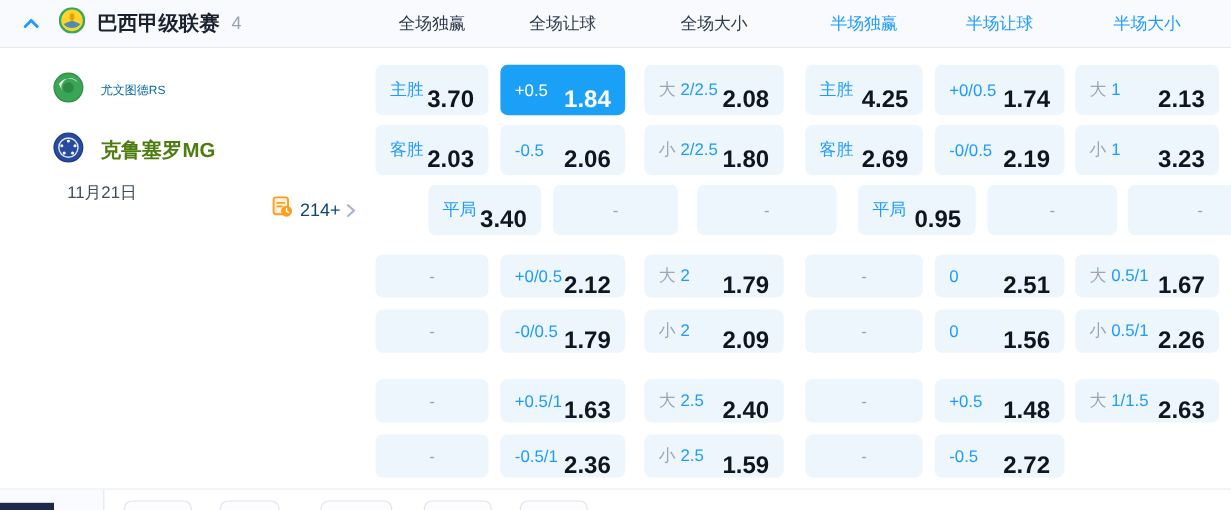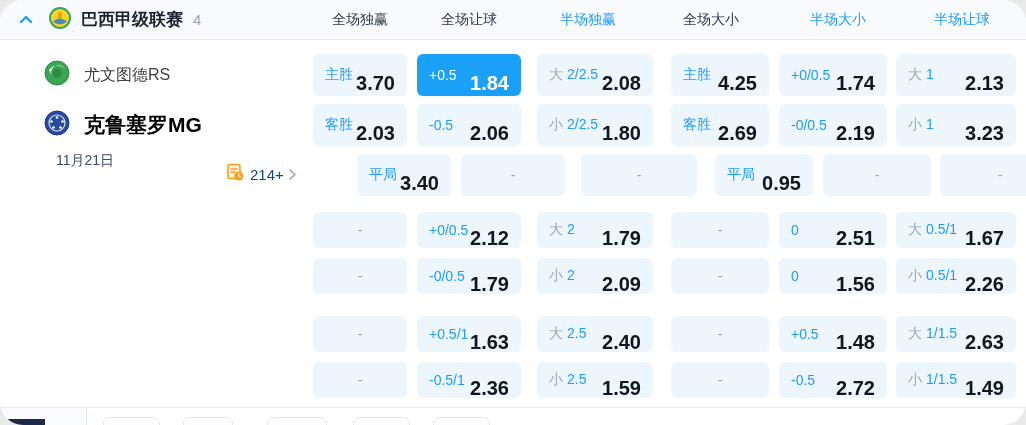--- a/index.html
+++ b/index.html
@@ -1,21 +1,20 @@
 <!DOCTYPE html>
 <html><head>
 <meta charset="utf-8">
 <style>
   * { margin:0; padding:0; box-sizing:border-box; }
   html,body { background:#e9e9e9; }
   .wrap {
     position:relative; width:1026px; height:425px; background:#fff;
     font-family:"Liberation Sans","DejaVu Sans",sans-serif; overflow:hidden;
     margin:0 auto;
-    border-radius:23px;
   }
   
   .hdr {
     position:absolute; top:0; left:0; right:0; height:40px;
     background:#f8fafd; border-bottom:1px solid #e7ecf4;
     display:flex; align-items:center;
   }
   .hdr-left { width:313px; display:flex; align-items:center; flex-shrink:0; }
   .collapse { margin-left:18px; width:16px; height:16px; display:flex; align-items:center; justify-content:center; cursor:pointer; }
   .league-logo { margin-left:15px; }
@@ -46,22 +45,22 @@
   .cell .lbl { font-size:14px; color:#1e9bff; white-space:nowrap; }
   .cell .lbl .prefix { color:#9aa7b8; margin-right:4px; }
   .cell .val { font-size:20px; font-weight:700; color:#10161f;margin-top:16px; }
   .cell.dash { justify-content:center; color:#98a4b3; font-size:14px; cursor:default; }
   .cell.hl { background:#1ba0f8; }
   .cell.hl .lbl, .cell.hl .val { color:#fff; }
   
   .team { position:absolute; left:0; width:313px; display:flex; align-items:center; padding-left:44px; }
   .team.t1 { top:54px; height:42px; }
   .team.t2 { top:104px; height:42px; }
-  .team-name { margin-left:14px; font-size:16px; color:#404040; }
-  .team.t2 .team-name { color:#000000; font-weight:700; font-size:21px; }
+  .team-name { margin-left:14px; font-size:10px; color:#0369a1; }
+  .team.t2 .team-name { color:#4d7c0f; font-weight:700; font-size:17px; }
   .match-time { position:absolute; top:151px; left:0; width:170px; text-align:center;
     font-size:14px; color:#3f4c63; line-height:19px; }
   .more-markets { position:absolute; top:163px; left:226px; display:flex; align-items:center; cursor:pointer; }
   .more-markets .mm-count { margin-left:5px; font-size:15px; color:#0c4a6e; }
   .more-markets .mm-arrow { margin-left:4px; display:flex; }
   
   .section-divider { position:absolute; top:407px; left:0; right:0; border-top:1px solid #e8edf5; }
   .next-left { position:absolute; top:408px; left:0; width:87px; height:17px;
     background:#fafbfe; border-right:1px solid #e2e8f2; }
   .dark-block { position:absolute; top:419px; left:0; width:45px; height:6px; background:#1d2b47; }
@@ -91,24 +90,24 @@
           <path d="M4 14 A9 9 0 0 0 18 14 L11 11 Z" fill="#2e7fd0" opacity="0.85"></path>
           <rect x="9" y="5" width="4" height="6" rx="1.5" fill="#e6a400"></rect>
         </svg>
       </span>
       <span class="league-name">巴西甲级联赛</span>
       <span class="league-count">4</span>
     </div>
     <div style="display:flex;">
         <div class="colh c1">全场独赢</div>
         <div class="colh c2">全场让球</div>
+        <div class="colh c3">全场大小</div>
         <div class="colh c4 half">半场独赢</div>
-        <div class="colh c3">全场大小</div>
+        <div class="colh c5 half">半场让球</div>
         <div class="colh c6 half">半场大小</div>
-        <div class="colh c5 half">半场让球</div>
       </div>
   </div>
 
   <div class="team t1">
     <span>
       <svg width="26" height="26" viewBox="0 0 26 26">
         <circle cx="13" cy="13" r="12" fill="#3aa655" stroke="#2c8a44" stroke-width="1"></circle>
         <path d="M5 10 A10 10 0 0 1 21 9 A7 7 0 0 0 8 16 Z" fill="#ffffff" opacity="0.9"></path>
         <circle cx="13" cy="13" r="4.5" fill="#2c8a44"></circle>
       </svg>
@@ -287,24 +286,20 @@
       </div>
       <div class="cell c3">
         <span class="lbl"><span class="prefix">小</span>2.5</span>
         <span class="val">1.59</span>
       </div>
       <div class="cell c4 dash">-</div>
       <div class="cell c5">
         <span class="lbl">-0.5</span>
         <span class="val">2.72</span>
       </div>
-      <div class="cell c6">
-        <span class="lbl"><span class="prefix">小</span>1/1.5</span>
-        <span class="val">1.49</span>
-      </div>
     </div>
 
   <div class="section-divider"></div>
   <div class="next-left"></div>
   <div class="dark-block"></div>
   <div class="chip p1"></div>
   <div class="chip p2"></div>
   <div class="chip p3"></div>
   <div class="chip p4"></div>
   <div class="chip p5"></div>

